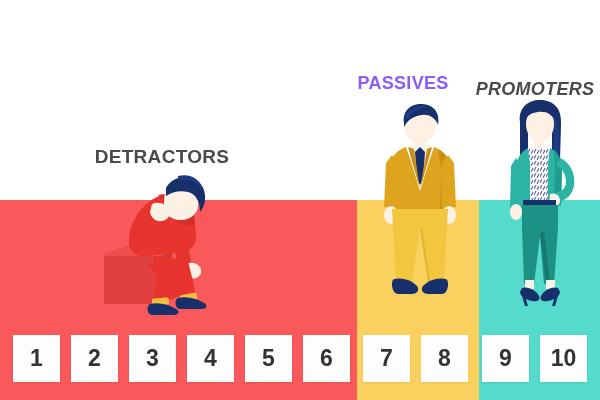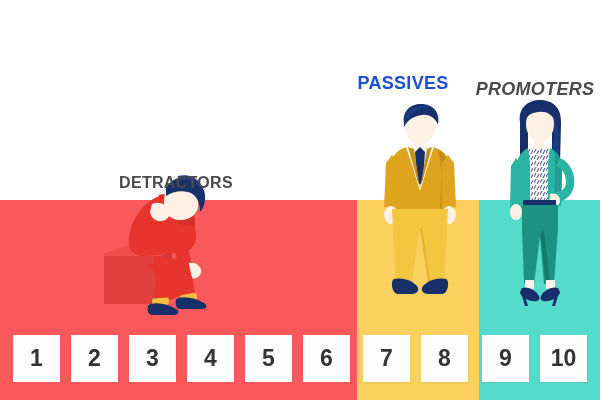--- a/index.html
+++ b/index.html
@@ -19,21 +19,21 @@
 
   
   .cat-label{
     position:absolute;
     font-weight:bold;
     color:#4a4a4a;
     letter-spacing:.3px;
     white-space:nowrap;
     text-align:center;
   }
-  #label-detractors{left:176px;top:146px;font-size:16px;transform:translateX(-50%);margin-top:28px;}
+  #label-detractors{left:162px;top:146px;font-size:19px;transform:translateX(-50%);}
   #label-passives{left:403px;top:73px;font-size:18px;transform:translateX(-50%);}
   #label-promoters{left:535px;top:79px;font-size:18px;transform:translateX(-50%);}
 
   
   #score-row{position:absolute;left:0;top:335px;width:600px;height:47px;}
   .score-box{
     position:absolute;top:0;width:47px;height:47px;
     background:#fdfdfd;
     display:flex;align-items:center;justify-content:center;
     font-size:23px;font-weight:bold;color:#333333;
@@ -172,21 +172,21 @@
       <rect x="54" y="180" width="9" height="9" fill="#fdf1e6"></rect>
 
       <path d="M30,188 C36,186 44,190 47,196 C49,200 45,202 40,201 C34,200 28,196 28,192 Z" fill="#17306b"></path>
       <path d="M30,196 L33,206 L36,206 L33,196 Z" fill="#17306b"></path>
       <path d="M66,188 C60,186 52,190 49,196 C47,200 51,202 56,201 C62,200 68,196 68,192 Z" fill="#17306b"></path>
       <path d="M66,196 L63,206 L60,206 L63,196 Z" fill="#17306b"></path>
     </svg>
   </div>
 
   <div class="cat-label" id="label-detractors" style="color: rgb(74, 74, 74);">DETRACTORS</div>
-  <div class="cat-label" id="label-passives" style="color: #1d4ed8; text-align: center;">PASSIVES</div>
+  <div class="cat-label" id="label-passives" style="color: #8b5cf6; text-align: center;">PASSIVES</div>
   <div class="cat-label" id="label-promoters" style="color: rgb(74, 74, 74); font-style: italic;">PROMOTERS</div>
 
   <div id="score-row">
       <div class="score-box" style="left: 13px; background: rgb(253, 253, 253); color: rgb(51, 51, 51);">
         <span>1</span>
       </div>
       <div class="score-box" style="left: 71px; background: rgb(253, 253, 253); color: rgb(51, 51, 51);">
         <span>2</span>
       </div>
       <div class="score-box" style="left: 129px; background: rgb(253, 253, 253); color: rgb(51, 51, 51);">

